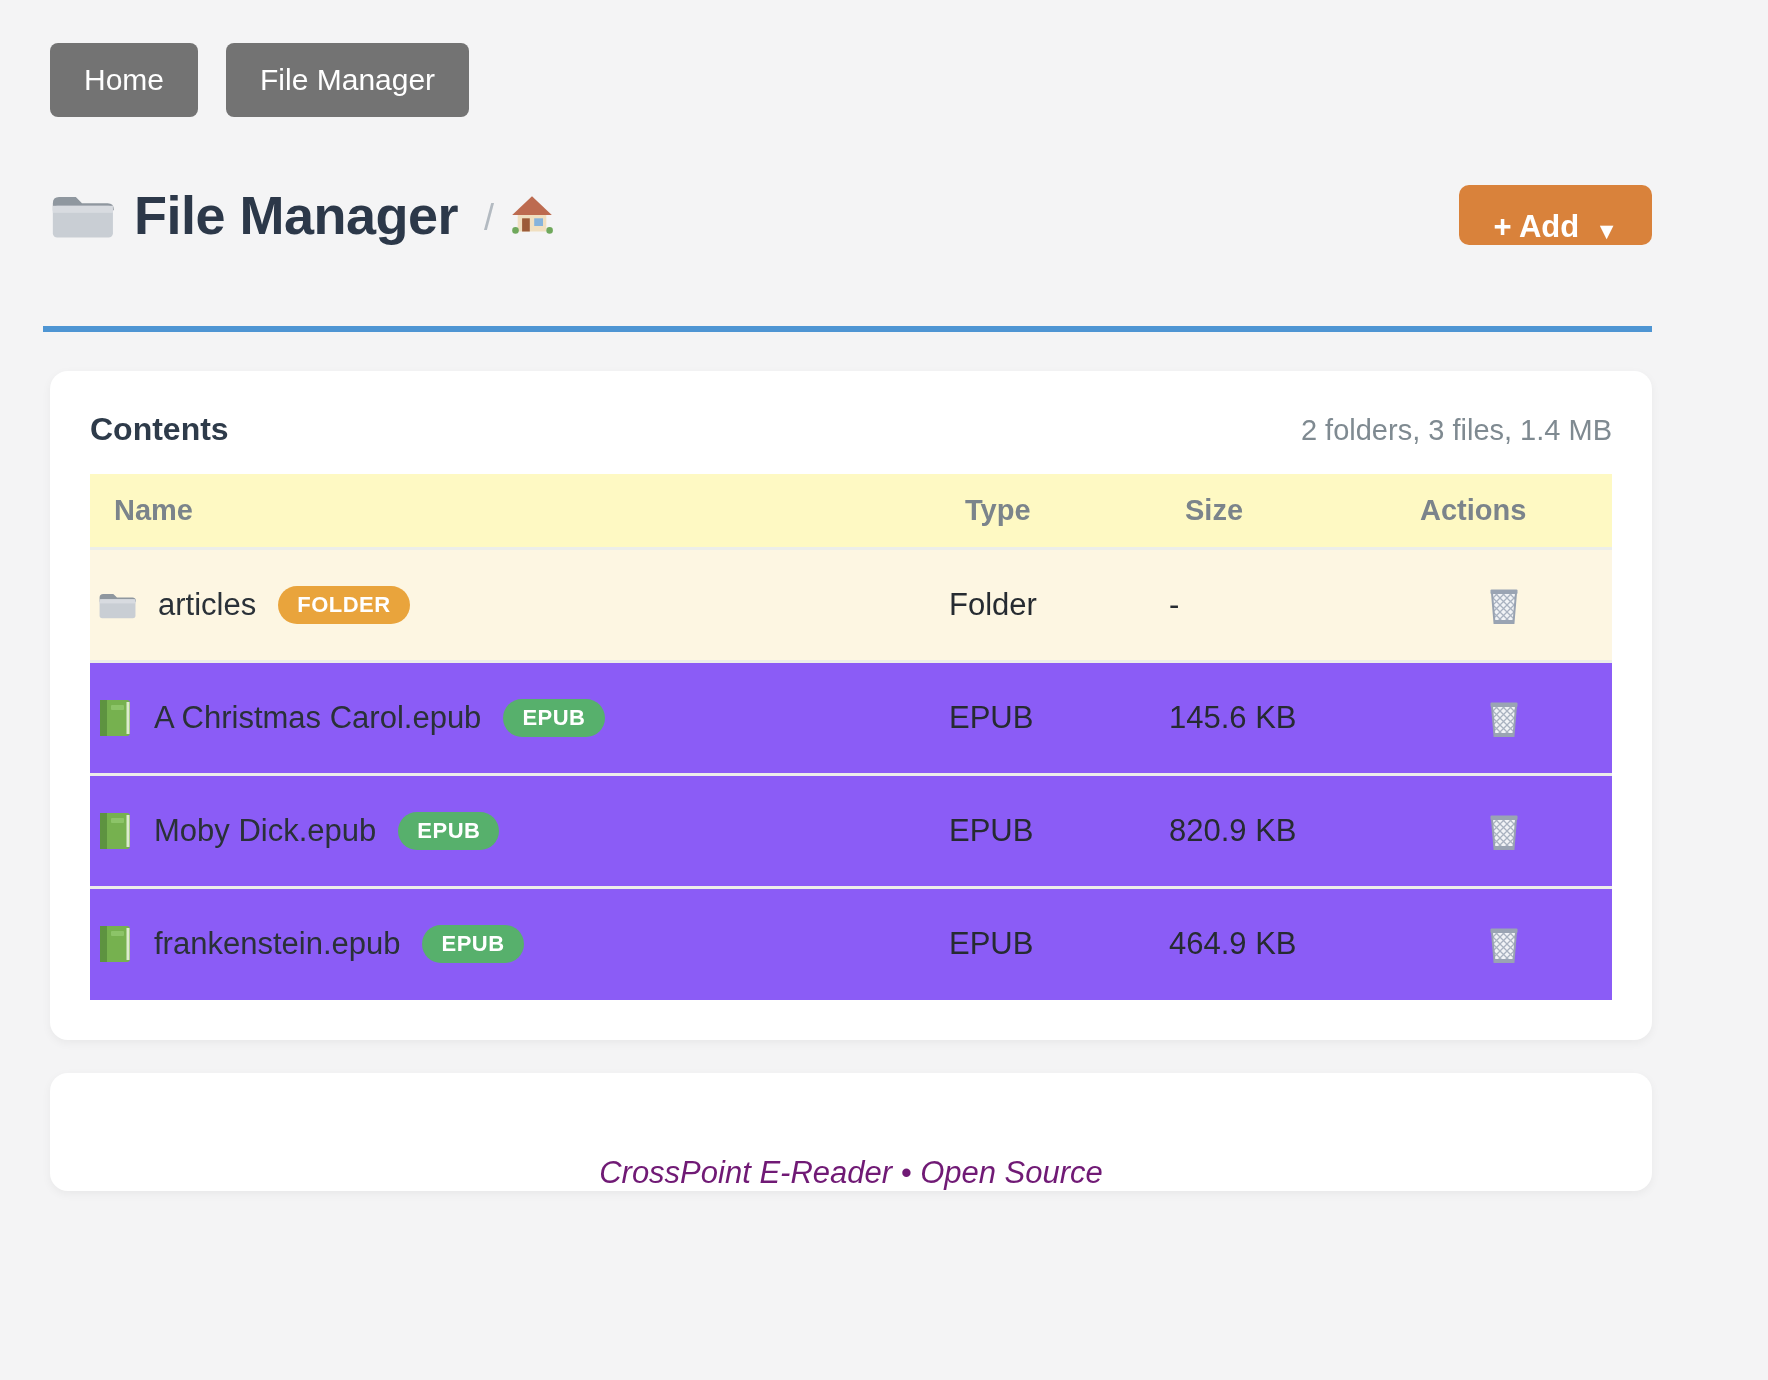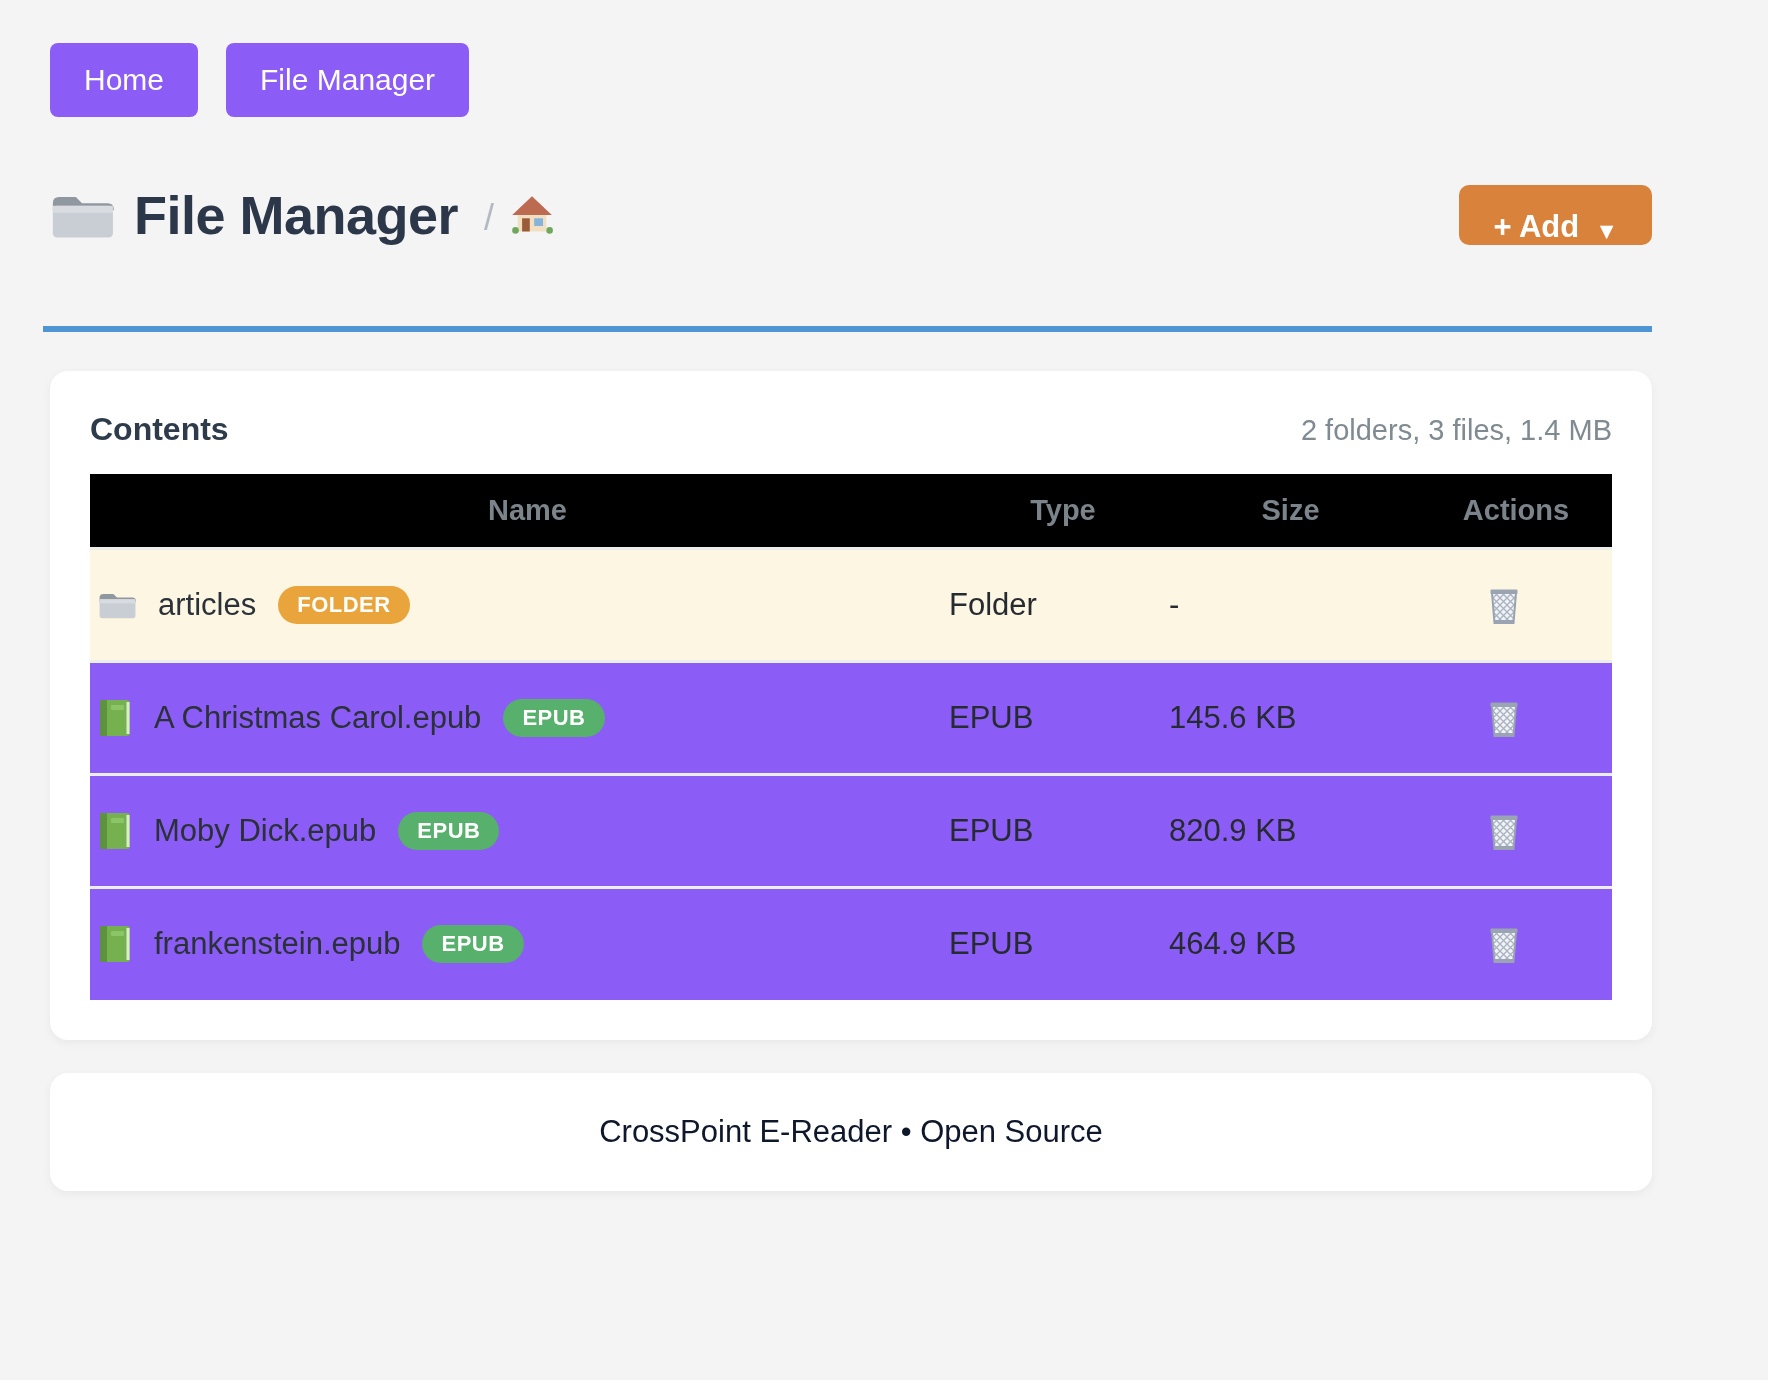--- a/index.html
+++ b/index.html
@@ -8,21 +8,21 @@
     min-height:1380px;
     background:#f4f4f5;
     font-family:"Liberation Sans","DejaVu Sans",sans-serif;
     color:#262b31;
   }
   .page { padding:43px 116px 40px 50px; }
 
   
   .nav { display:flex; gap:28px; }
   .nav-btn {
-    background:#8b5cf6; color:#ffffff; border:none; cursor:pointer;
+    background:#737373; color:#ffffff; border:none; cursor:pointer;
     height:74px; padding:0 34px; font-size:30px; border-radius:8px;
     font-family:inherit; line-height:74px; display:inline-block;
   }
 
   
   .header-row {
     margin-top:55px; display:flex; align-items:center; justify-content:space-between;
     height:86px;
   }
   .header-left { display:flex; align-items:center; }
@@ -42,21 +42,21 @@
   .card {
     background:#ffffff; border-radius:18px; margin-top:39px; padding:40px;
     box-shadow:0 3px 10px rgba(0,0,0,0.05);
   }
   .card-head { display:flex; align-items:baseline; justify-content:space-between; }
   .card-title { font-size:32px; font-weight:bold; color:#2e3b4a; }
   .card-summary { font-size:29px; color:#7f8a91; }
 
   table { width:100%; border-collapse:collapse; margin-top:26px; }
   th {
-    background:#000000; height:74px; text-align:center; padding-left:24px;
+    background:#fef9c3; height:74px; text-align:left; padding-left:24px;
     font-size:29px; color:#7b848b; font-weight:bold;
   }
   col.c-type { width:220px; } col.c-size { width:235px; } col.c-actions { width:216px; }
   td { height:113px; font-size:31px; padding-left:8px; }
   tbody tr { border-top:3px solid #ecteee; }
   tbody tr { border-top:3px solid #eceee9; }
   tr.folder-row td { background:#fdf6e2; }
   tr.file-row td { background:#8b5cf6; }
   .name-cell { display:flex; align-items:center; gap:22px; }
   .item-name { color:#2a3138; }
@@ -65,23 +65,23 @@
     padding:8px 19px; border-radius:999px; letter-spacing:0.5px; line-height:1;
   }
   .badge-folder { background:#e9a43c; }
   .badge-epub { background:#57b06c; }
   .actions-cell { text-align:center; padding-left:0; }
   .trash-btn { background:none; border:none; cursor:pointer; padding:4px; }
 
   
   .footer-card {
     background:#ffffff; border-radius:18px; margin-top:33px; height:118px;
-    display:flex; align-items:center; justify-content:center;
+    display:flex; align-items:flex-end; justify-content:center;
     box-shadow:0 3px 10px rgba(0,0,0,0.05);
-    font-size:31px; color:#0f172a;
+    font-size:31px; color:#701a75;font-style:italic;
   }
   .hidden-defs { position:absolute; width:0; height:0; overflow:hidden; }
 </style>
 </head>
 <body>
 
 <svg class="hidden-defs" aria-hidden="true">
   <defs>
     <pattern id="mesh" width="7" height="7" patternUnits="userSpaceOnUse">
       <path d="M0 7 L7 0 M0 0 L7 7" stroke="#a9b2c0" stroke-width="1.3" fill="none"></path>

